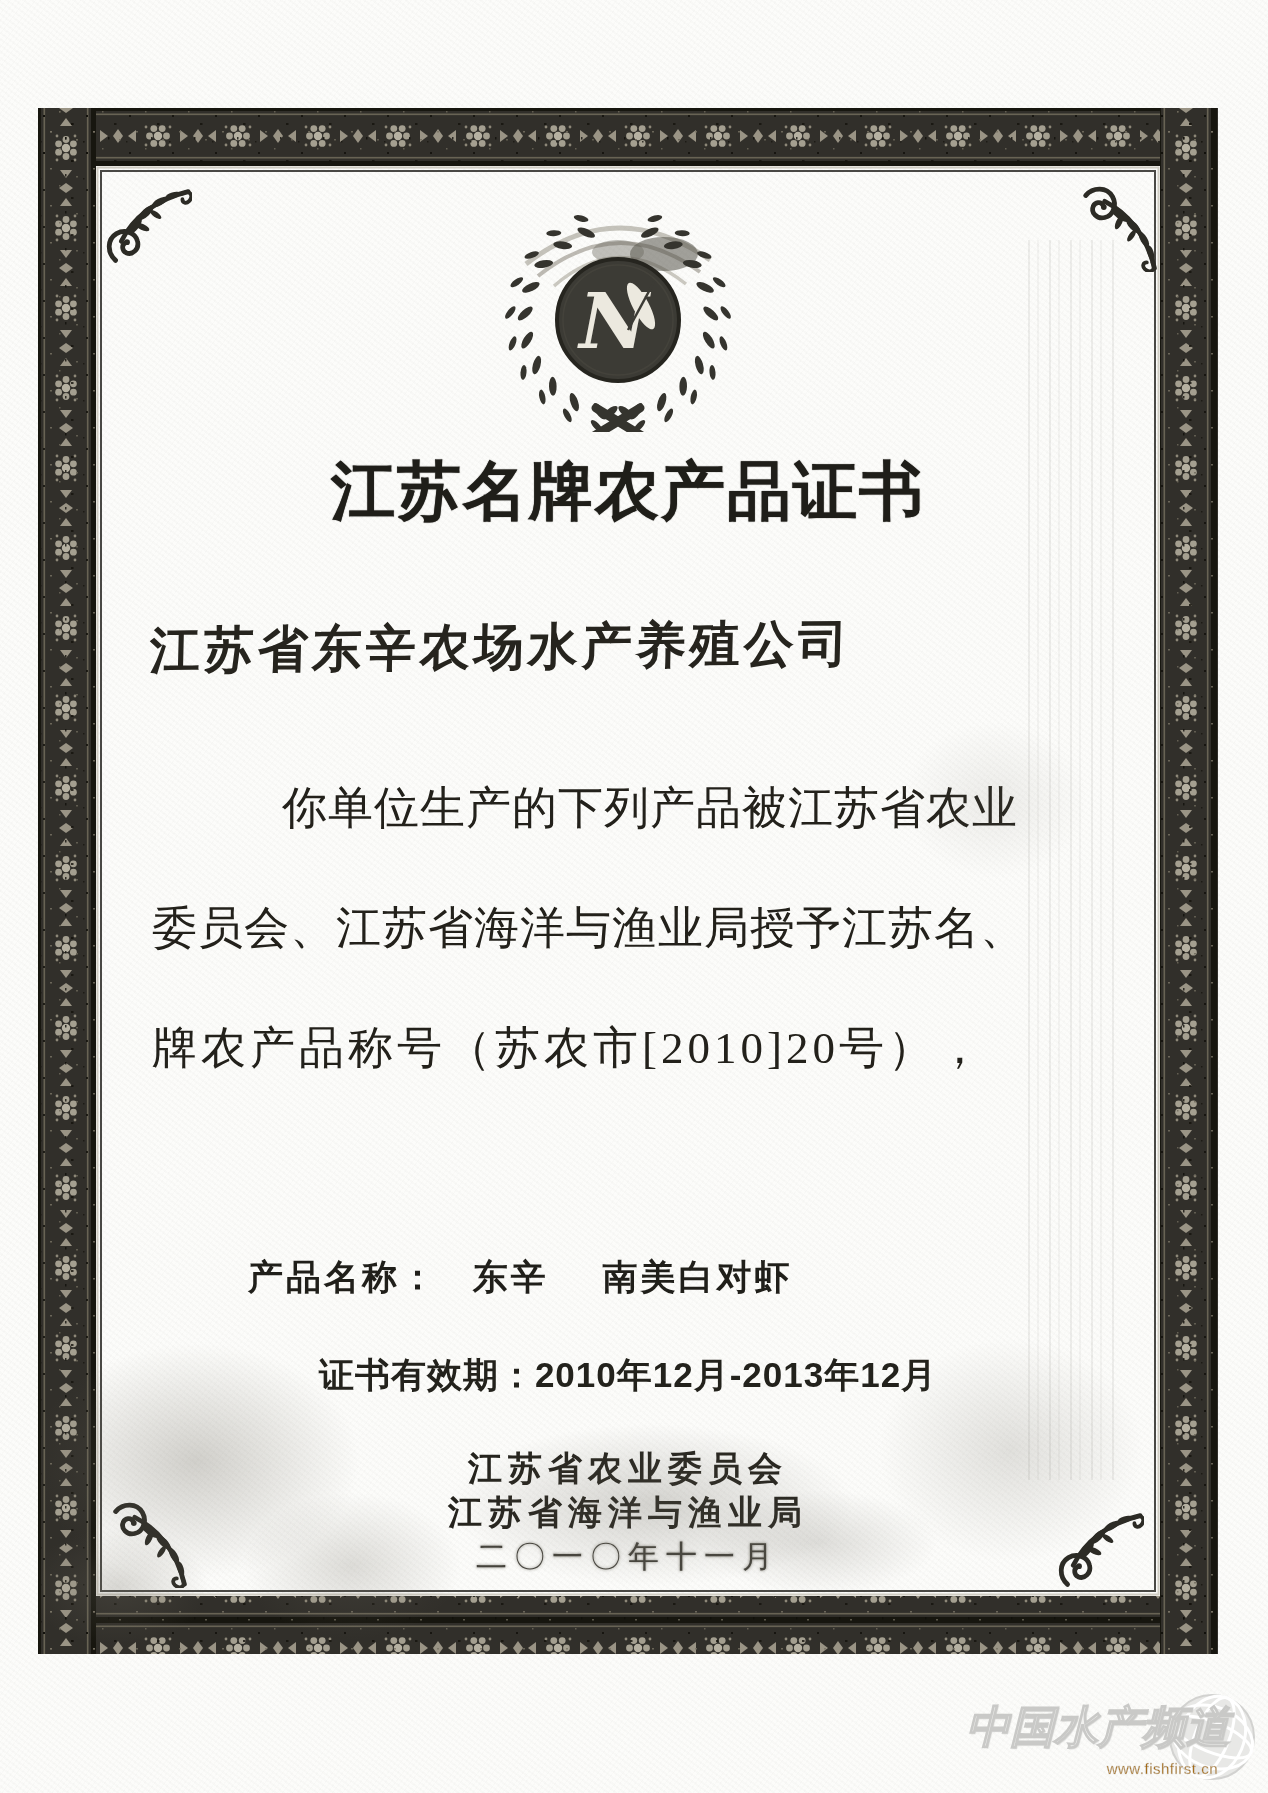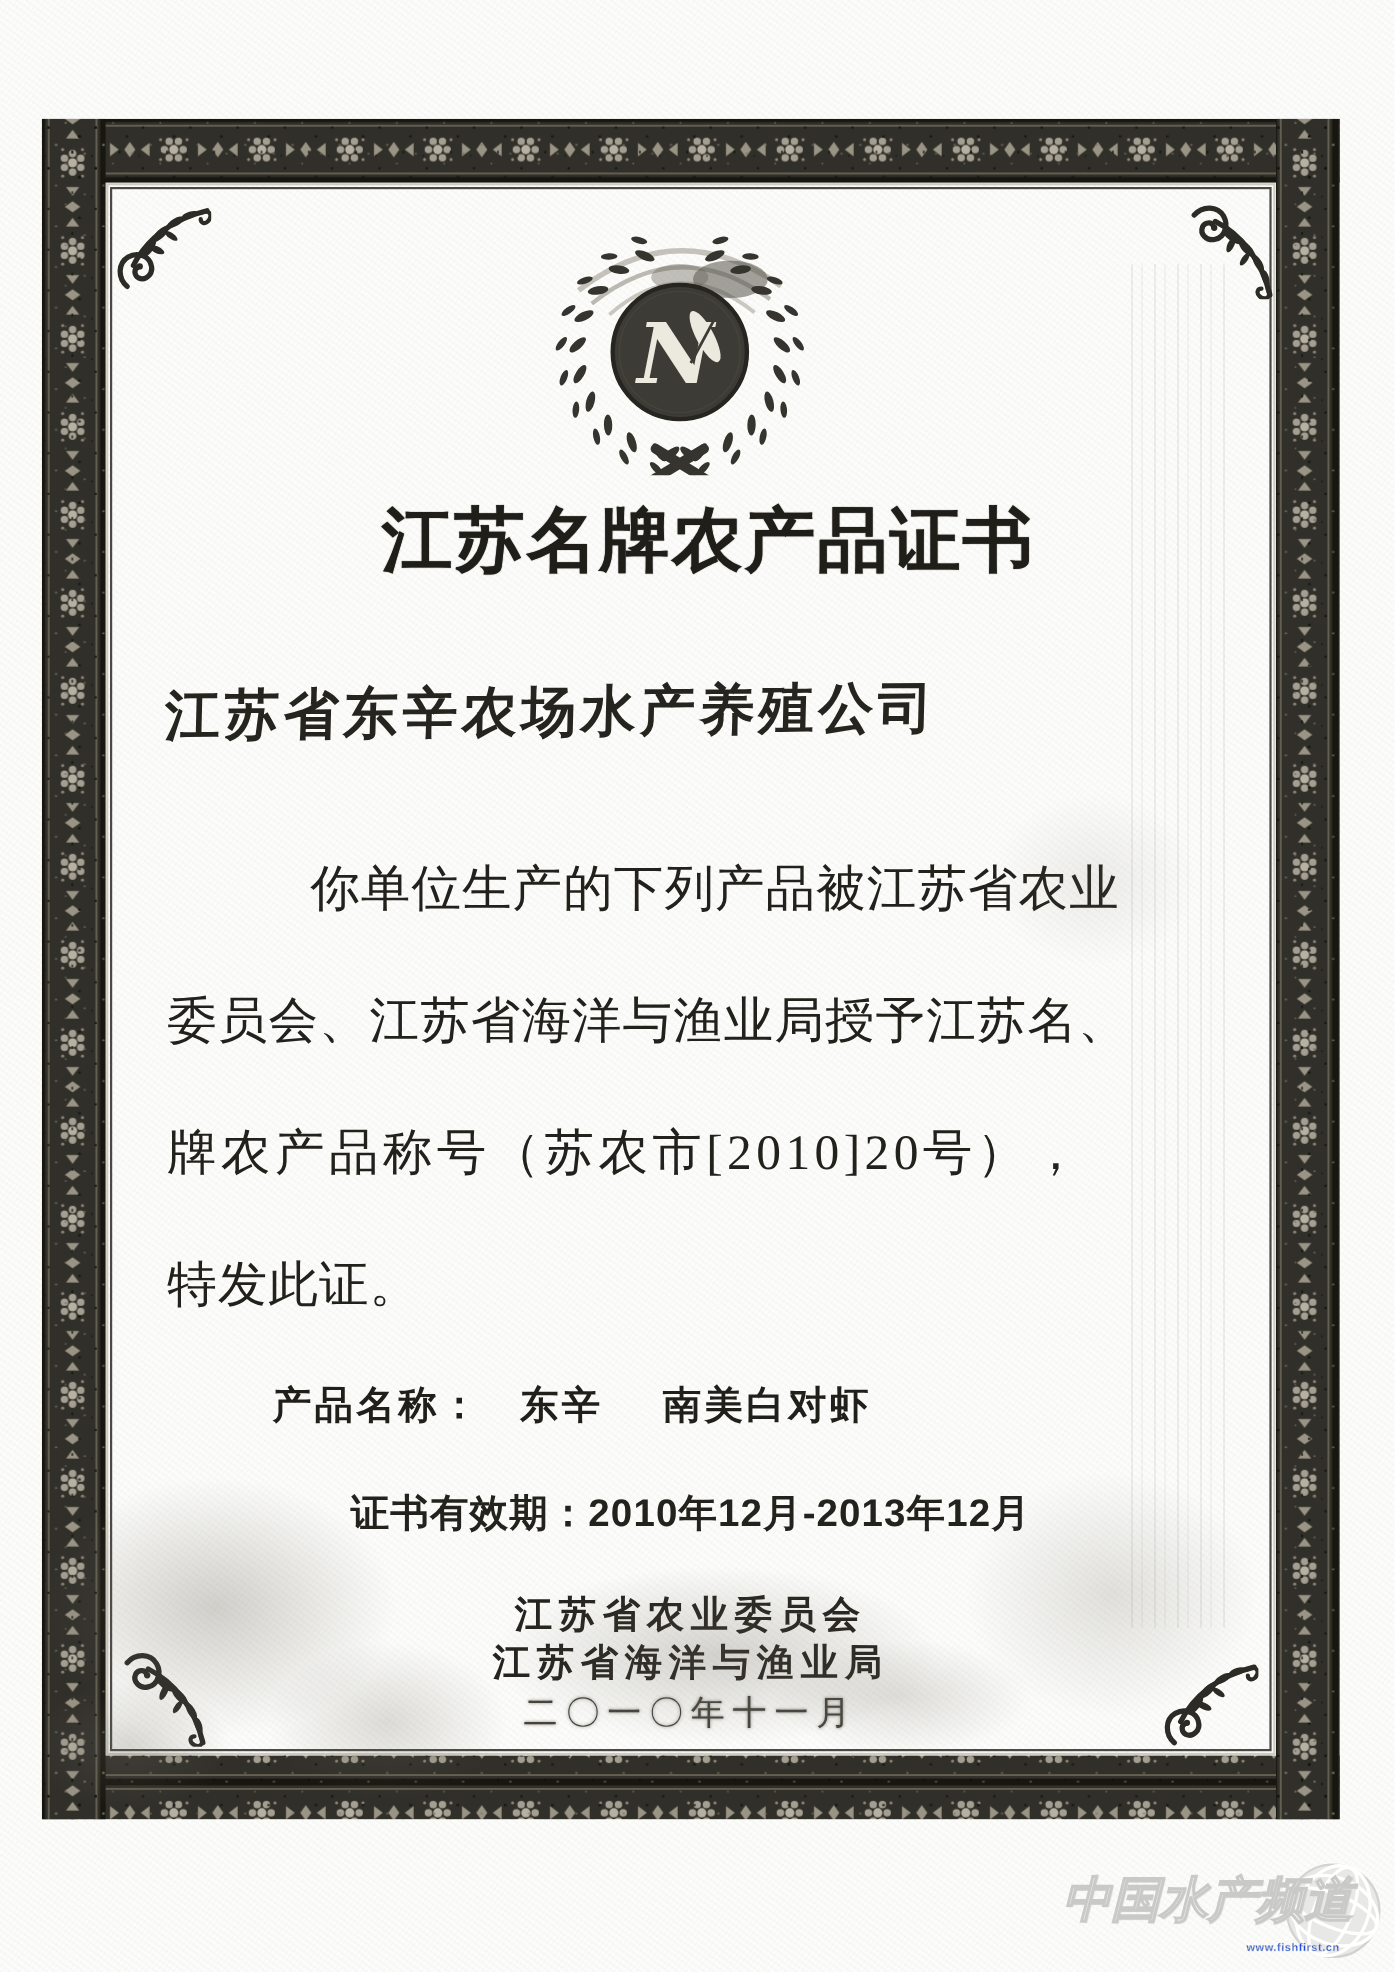--- a/index.html
+++ b/index.html
@@ -10,21 +10,21 @@
                    repeating-linear-gradient(127deg,rgba(60,58,50,.015) 0 1px,transparent 1px 4px);}
   .frame{position:absolute;left:38px;top:108px;z-index:3;}
   .flourish{position:absolute;z-index:4;}
   .fl-tl{left:106px;top:182px;}
   .fl-tr{left:1078px;top:186px;transform:rotate(90deg);}
   .fl-bl{left:108px;top:1502px;transform:rotate(90deg);}
   .fl-br{left:1058px;top:1506px;}
   .logo{position:absolute;left:468px;top:202px;z-index:5;}
   .title{position:absolute;left:38px;top:448px;width:1180px;z-index:5;text-align:center;
         font-size:64px;font-weight:900;letter-spacing:2px;color:#1f1e19;
-        text-shadow:0 0 1px rgba(32,30,25,.9);padding-left:16px;}
+        text-shadow:0 0 1px rgba(32,30,25,.9);}
   .recipient{position:absolute;left:150px;top:614px;z-index:5;white-space:nowrap;
         font-family:"DejaVu Serif",serif;font-size:50px;font-weight:bold;letter-spacing:4px;
         color:#26241e;transform:rotate(-0.6deg) skewX(-2deg);}
   .body-text{position:absolute;left:152px;top:748px;width:920px;z-index:5;
         font-family:"Liberation Serif",serif;font-size:45px;line-height:120px;
         letter-spacing:1px;color:#23211b;white-space:nowrap;}
   .bline.indent{text-indent:130px;}
   .bline.spread{letter-spacing:4px;}
   .product{position:absolute;left:248px;top:1254px;z-index:5;font-size:35px;font-weight:bold;
         letter-spacing:3px;color:#201f1a;white-space:nowrap;}
@@ -49,22 +49,22 @@
   .sm4{left:830px;top:640px;width:330px;height:320px;background:
         radial-gradient(ellipse 40% 35% at 50% 50%,rgba(120,117,107,.12),transparent 70%);}
   .streaks{position:absolute;left:1028px;top:240px;width:92px;height:1240px;z-index:2;opacity:.8;
         background:repeating-linear-gradient(90deg,rgba(70,68,60,.10) 0 2px,transparent 2px 9px,
         rgba(70,68,60,.06) 9px 11px,transparent 11px 21px);}
   .watermark{position:absolute;right:10px;bottom:6px;width:290px;height:100px;z-index:8;}
   .globe{position:absolute;right:0;bottom:4px;}
   .wm-text{position:absolute;right:28px;bottom:30px;white-space:nowrap;
         font-size:44px;font-weight:bold;font-style:italic;color:#f1f1ef;
         -webkit-text-stroke:1.2px #c9c9c7;text-shadow:1px 1px 1px #d8d8d6;}
-  .wm-url{position:absolute;right:40px;bottom:10px;font-size:10px;font-weight:bold;
-        letter-spacing:.5px;color:#1d4ed8;-webkit-text-stroke:.4px #d2d1cf;}
+  .wm-url{position:absolute;right:40px;bottom:10px;font-size:15px;font-weight:normal;
+        letter-spacing:.5px;color:#a16207;-webkit-text-stroke:.4px #d2d1cf;}
 </style>
 </head>
 <body>
 
 <div class="page">
 
   <div class="grain"></div>
   <div class="streaks"></div>
 
   <svg class="frame" width="1180" height="1546" viewBox="0 0 1180 1546">
@@ -213,21 +213,20 @@
   </svg>
 
   <div class="title">江苏名牌农产品证书</div>
 
   <div class="recipient">江苏省东辛农场水产养殖公司</div>
 
   <div class="body-text">
     <div class="bline indent">你单位生产的下列产品被江苏省农业</div>
     <div class="bline">委员会、江苏省海洋与渔业局授予江苏名、</div>
     <div class="bline spread">牌农产品称号（苏农市[2010]20号），</div>
-    <div class="bline">特发此证。</div>
   </div>
 
   <div class="product">
     <span class="p-label">产品名称：</span>
     <span class="p-brand">东辛</span>
     <span class="p-name">南美白对虾</span>
   </div>
 
   <div class="validity">证书有效期：2010年12月-2013年12月</div>
 

